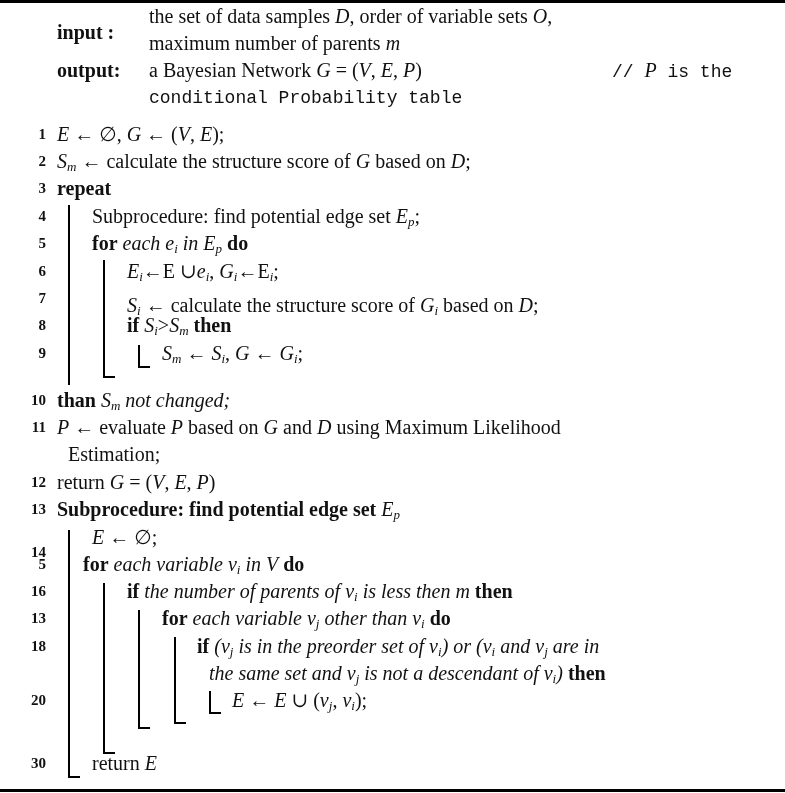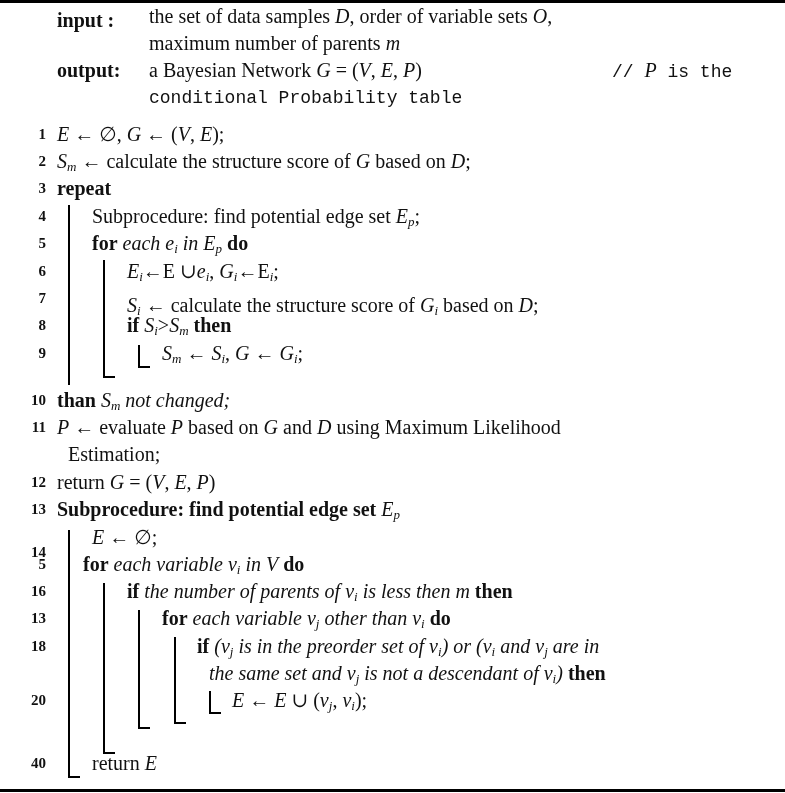--- a/index.html
+++ b/index.html
@@ -16,21 +16,21 @@
   .tt { font-family:"Liberation Mono","DejaVu Sans Mono",monospace; font-size:18px; }
   .vbar { position:absolute; width:1.5px; background:#000; }
   .hbar { position:absolute; height:1.5px; background:#000; }
   sub { font-size:13px; vertical-align:-3px; line-height:0; }
 </style>
 </head>
 <body>
 
 <div class="rule top"></div>
 
-<div class="line" style="left:57px;top:8px;">
+<div class="line" style="left:57px;top:20px;">
   <span class="kw">input</span><span class="kw"> :</span>
 </div>
 <div class="line" style="left:149px;top:4px;">
   the set of data samples <i>D</i>, order of variable sets <i>O</i>,
 </div>
 <div class="line" style="left:149px;top:31px;">
   maximum number of parents <i>m</i>
 </div>
 <div class="line" style="left:57px;top:58px;">
   <span class="kw">output:</span>
@@ -53,21 +53,21 @@
 <div class="num" style="left:6px;top:388px;">10</div>
 <div class="num" style="left:6px;top:415px;">11</div>
 <div class="num" style="left:6px;top:470px;">12</div>
 <div class="num" style="left:6px;top:497px;">13</div>
 <div class="num" style="left:6px;top:540px;">14</div>
 <div class="num" style="left:6px;top:552px;">5</div>
 <div class="num" style="left:6px;top:579px;">16</div>
 <div class="num" style="left:6px;top:606px;">13</div>
 <div class="num" style="left:6px;top:634px;">18</div>
 <div class="num" style="left:6px;top:688px;">20</div>
-<div class="num" style="left:6px;top:751px;">40</div>
+<div class="num" style="left:6px;top:751px;">30</div>
 
 <div class="line" style="left:57px;top:122px;"><i>E</i> ← ∅, <i>G</i> ← (<i>V</i>, <i>E</i>);</div>
 <div class="line" style="left:57px;top:149px;"><i>S<sub>m</sub></i> ← calculate the structure score of <i>G</i> based on <i>D</i>;</div>
 <div class="line" style="left:57px;top:176px;"><span class="kw">repeat</span></div>
 <div class="line" style="left:92px;top:204px;">Subprocedure: find potential edge set <i>E<sub>p</sub></i>;</div>
 <div class="line" style="left:92px;top:231px;"><span class="kw">for</span> <i>each e<sub>i</sub> in E<sub>p</sub></i> <span class="kw">do</span></div>
 <div class="line" style="left:127px;top:259px;"><i>E<sub>i</sub></i>←E ∪<i>e<sub>i</sub></i>, <i>G<sub>i</sub></i>←E<sub><i>i</i></sub>;</div>
 <div class="line" style="left:127px;top:293px;"><i>S<sub>i</sub></i> ← calculate the structure score of <i>G<sub>i</sub></i> based on <i>D</i>;</div>
 <div class="line" style="left:127px;top:313px;"><span class="kw">if</span> <i>S<sub>i</sub></i>&gt;<i>S<sub>m</sub></i> <span class="kw">then</span></div>
 <div class="line" style="left:162px;top:341px;"><i>S<sub>m</sub></i> ← <i>S<sub>i</sub></i>, <i>G</i> ← <i>G<sub>i</sub></i>;</div>

